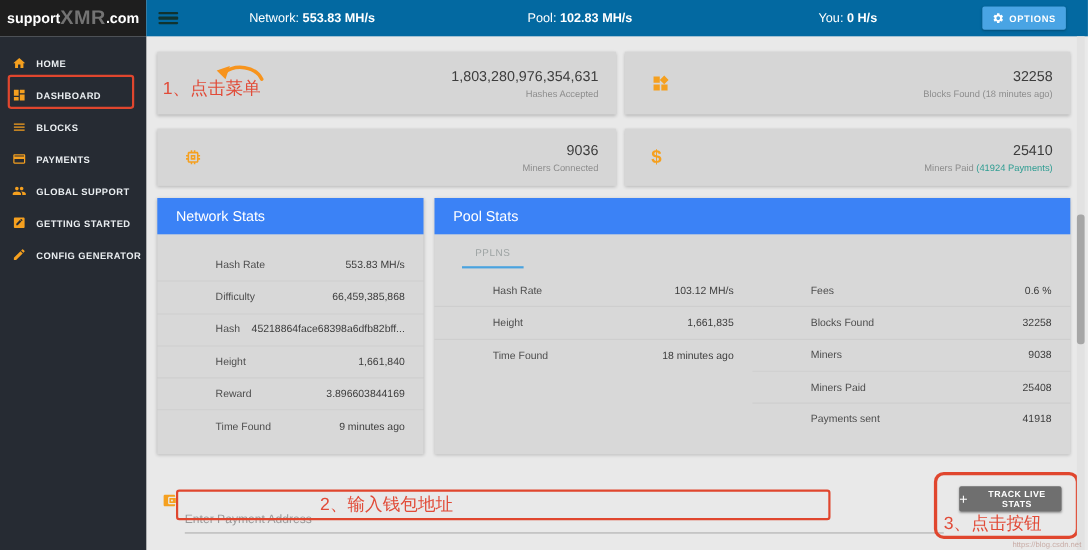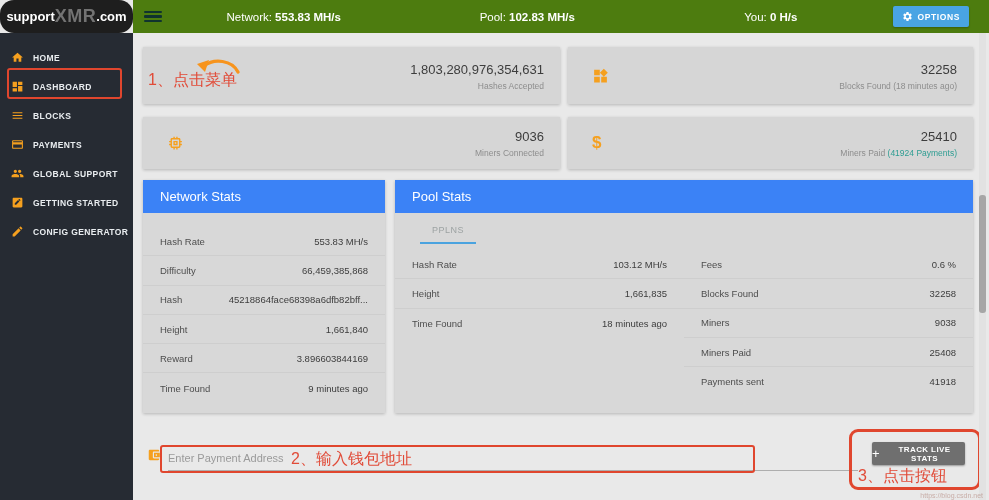--- a/index.html
+++ b/index.html
@@ -2,24 +2,24 @@
 <html><head>
 <meta charset="utf-8">
 <style>
   * { margin:0; padding:0; box-sizing:border-box; }
   html,body { width:989px; height:500px; }
   body { font-family:"Liberation Sans","DejaVu Sans",sans-serif; }
   #app { position:relative; width:989px; height:500px; background:#e9e9e9; overflow:hidden; }
 
   
   .logo { position:absolute; left:0; top:0; width:133px; height:33px; background:#1e1e1e;
-          display:flex; align-items:center; justify-content:center; white-space:nowrap;border-radius:14px; }
+          display:flex; align-items:center; justify-content:center; white-space:nowrap; }
   .logo .p1,.logo .p3 { color:#fff; font-size:13px; font-weight:bold; }
   .logo .p2 { color:#737373; font-size:18px; font-weight:bold; letter-spacing:.5px; }
-  .topbar { position:absolute; left:133px; top:0; width:856px; height:33px; background:#4d7c0f;
+  .topbar { position:absolute; left:133px; top:0; width:856px; height:33px; background:#0369a1;
             display:flex; align-items:center; color:#fff; }
   .hamburger { width:18px; height:12px; margin-left:11px; display:flex; flex-direction:column; justify-content:space-between; cursor:pointer; }
   .hamburger span { display:block; height:2.4px; background:#10332f; border-radius:1px; }
   .topstats { flex:1; display:flex; }
   .topstat { flex:1; text-align:center; font-size:11.5px; }
   .topstat b { font-weight:bold; }
   .options-btn { background:#49a4e4; color:#fff; border:none; border-radius:2px; height:21px; padding:0 9px;
                  display:flex; align-items:center; gap:5px; margin-right:20px; font-size:8.5px; font-weight:bold;
                  letter-spacing:.6px; cursor:pointer; box-shadow:0 1px 2px rgba(0,0,0,.25); }
   .options-btn svg { width:11px; height:11px; fill:#fff; }
@@ -41,31 +41,31 @@
   .link { color:#2e9d92; cursor:pointer; }
 
   
   .panel { position:absolute; background:#d8d8d8; box-shadow:0 1px 3px rgba(0,0,0,.22); }
   .panel-header { height:33px; background:#3b82f6; color:#fff; display:flex; align-items:center;
                   padding-left:17px; font-size:13px; }
   .stat-rows { margin-top:14px; }
   .stat-row { height:29.3px; display:flex; align-items:center; justify-content:space-between;
               padding:0 17px; font-size:9.5px; border-bottom:1px solid rgba(0,0,0,.045); }
   .stat-row:last-child { border-bottom:none; }
-  .stat-row .l { color:#4d4d4d; }
+  .stat-row .l { color:#4d4d4d;margin-left:36px; }
   .stat-row .v { color:#3d3d3d; }
   .tab { display:inline-block; margin:12px 0 0 25px; width:56px; text-align:center; font-size:9px;
          color:#9da3a3; letter-spacing:.5px; padding-bottom:7px; border-bottom:2px solid #4aa3df; cursor:pointer; }
   .pool-cols { display:flex; margin-top:6px; }
   .pool-col { flex:1; }
 
   
   .wallet-icon { position:absolute; left:147px; top:448px; }
   .wallet-icon svg { width:14px; height:14px; fill:#f5a01f; display:block; }
-  .address-input { position:absolute; left:168px; top:446px; width:690px; height:25px; background:transparent;
+  .address-input { position:absolute; left:168px; top:460px; width:690px; height:25px; background:transparent;
                    border:none; border-bottom:1px solid #aeaeae; font-size:11px; color:#444; outline:none;
                    font-family:"Liberation Sans","DejaVu Sans",sans-serif; }
   .address-input::placeholder { color:#9a9a9a; }
   .track-btn { position:absolute; left:872px; top:442px; width:93px; height:23px; background:#6f6f6f; color:#fff;
                border:none; border-radius:2px; font-size:8px; font-weight:bold; letter-spacing:.4px;
                display:flex; align-items:center; justify-content:center; gap:4px; cursor:pointer;
                box-shadow:0 1px 2px rgba(0,0,0,.35); font-family:"Liberation Sans","DejaVu Sans",sans-serif; }
   .track-btn .plus { font-size:13px; font-weight:normal; line-height:1; }
 
   

